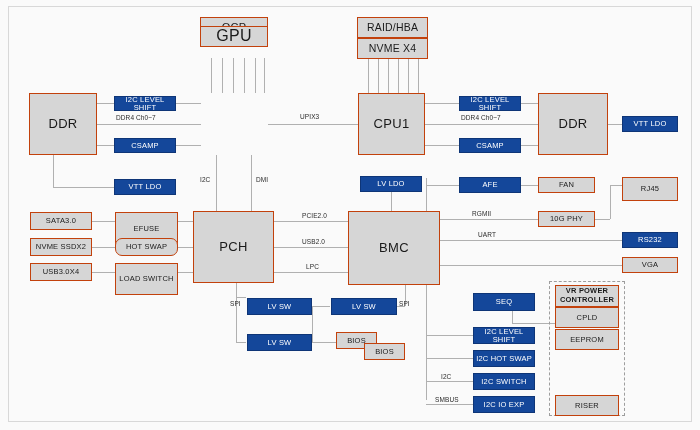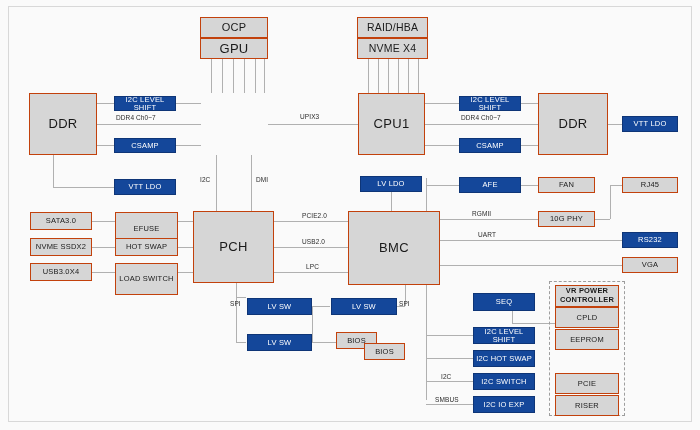--- a/index.html
+++ b/index.html
@@ -134,21 +134,21 @@
   <div class="wire v" style="left:426px;top:285px;height:115px;"></div>
   <div class="wire h" style="left:426px;top:335px;width:47px;"></div>
   <div class="wire h" style="left:426px;top:358px;width:47px;"></div>
   <div class="wire h" style="left:426px;top:381px;width:47px;"></div>
   <div class="wire h" style="left:426px;top:404px;width:47px;"></div>
 
   <div class="wire v" style="left:512px;top:311px;height:12px;"></div>
   <div class="wire h" style="left:512px;top:323px;width:50px;"></div>
 
   <div class="node" style="left:200px;top:17px;width:68px;height:21px;font-size:11px;">OCP</div>
-  <div class="node" style="left:200px;top:38px;width:68px;height:21px;font-size:13px;">GPU</div>
+  <div class="node" style="left:200px;top:26px;width:68px;height:21px;font-size:16px;">GPU</div>
 
   <div class="node" style="left:357px;top:17px;width:71px;height:21px;font-size:10.5px;">RAID/HBA</div>
   <div class="node" style="left:357px;top:38px;width:71px;height:21px;font-size:10.5px;">NVME X4</div>
 
   <div class="node big" style="left:358px;top:93px;width:67px;height:62px;">CPU1</div>
 
   <div class="node big" style="left:29px;top:93px;width:68px;height:62px;">DDR</div>
   <div class="node big" style="left:538px;top:93px;width:70px;height:62px;">DDR</div>
 
   <div class="node blue" style="left:114px;top:96px;width:62px;height:15px;">I2C LEVEL SHIFT</div>
@@ -158,51 +158,50 @@
   <div class="node blue" style="left:459px;top:138px;width:62px;height:15px;">CSAMP</div>
 
   <div class="node blue" style="left:114px;top:179px;width:62px;height:16px;">VTT LDO</div>
   <div class="node blue" style="left:622px;top:116px;width:56px;height:16px;">VTT LDO</div>
 
   <div class="node" style="left:30px;top:212px;width:62px;height:18px;">SATA3.0</div>
   <div class="node" style="left:30px;top:238px;width:62px;height:18px;">NVME SSDX2</div>
   <div class="node" style="left:30px;top:263px;width:62px;height:18px;">USB3.0X4</div>
 
   <div class="node" style="left:115px;top:212px;width:63px;height:34px;">EFUSE</div>
-  <div class="node" style="left:115px;top:238px;width:63px;height:18px;">HOT SWAP</div>
+  <div class="node" style="left:115px;top:238px;width:63px;height:18px;border-radius:7px;">HOT SWAP</div>
   <div class="node" style="left:115px;top:263px;width:63px;height:32px;text-align:right;">LOAD SWITCH</div>
 
   <div class="node big" style="left:193px;top:211px;width:81px;height:72px;">PCH</div>
   <div class="node big" style="left:348px;top:211px;width:92px;height:74px;">BMC</div>
 
   <div class="node blue" style="left:360px;top:176px;width:62px;height:16px;">LV LDO</div>
   <div class="node blue" style="left:459px;top:177px;width:62px;height:16px;">AFE</div>
   <div class="node" style="left:538px;top:177px;width:57px;height:16px;">FAN</div>
-  <div class="node" style="left:622px;top:177px;width:56px;height:16px;">RJ45</div>
+  <div class="node" style="left:622px;top:177px;width:56px;height:24px;">RJ45</div>
   <div class="node" style="left:538px;top:211px;width:57px;height:16px;">10G PHY</div>
   <div class="node blue" style="left:622px;top:232px;width:56px;height:16px;">RS232</div>
   <div class="node" style="left:622px;top:257px;width:56px;height:16px;">VGA</div>
 
   <div class="node blue" style="left:247px;top:298px;width:65px;height:17px;">LV SW</div>
   <div class="node blue" style="left:331px;top:298px;width:66px;height:17px;">LV SW</div>
   <div class="node blue" style="left:247px;top:334px;width:65px;height:17px;">LV SW</div>
   <div class="node" style="left:336px;top:332px;width:41px;height:17px;">BIOS</div>
   <div class="node" style="left:364px;top:343px;width:41px;height:17px;">BIOS</div>
 
   <div class="node blue" style="left:473px;top:293px;width:62px;height:18px;">SEQ</div>
   <div class="node blue" style="left:473px;top:327px;width:62px;height:17px;">I2C LEVEL SHIFT</div>
   <div class="node blue" style="left:473px;top:350px;width:62px;height:17px;">I2C HOT SWAP</div>
   <div class="node blue" style="left:473px;top:373px;width:62px;height:17px;">I2C SWITCH</div>
   <div class="node blue" style="left:473px;top:396px;width:62px;height:17px;">I2C IO EXP</div>
 
   <div class="group" style="left:549px;top:281px;width:76px;height:135px;"></div>
   <div class="node two" style="left:555px;top:285px;width:64px;height:22px;">VR POWER CONTROLLER</div>
   <div class="node" style="left:555px;top:307px;width:64px;height:21px;">CPLD</div>
   <div class="node" style="left:555px;top:329px;width:64px;height:21px;">EEPROM</div>
-  <div class="node" style="left:555px;top:373px;width:64px;height:21px;">PCIE</div>
   <div class="node" style="left:555px;top:395px;width:64px;height:21px;">RISER</div>
 
   <div class="elabel" style="left:300px;top:113px;">UPIX3</div>
   <div class="elabel" style="left:116px;top:114px;">DDR4 Ch0~7</div>
   <div class="elabel" style="left:461px;top:114px;">DDR4 Ch0~7</div>
   <div class="elabel" style="left:200px;top:176px;">I2C</div>
   <div class="elabel" style="left:256px;top:176px;">DMI</div>
   <div class="elabel" style="left:302px;top:212px;">PCIE2.0</div>
   <div class="elabel" style="left:302px;top:238px;">USB2.0</div>
   <div class="elabel" style="left:306px;top:263px;">LPC</div>

